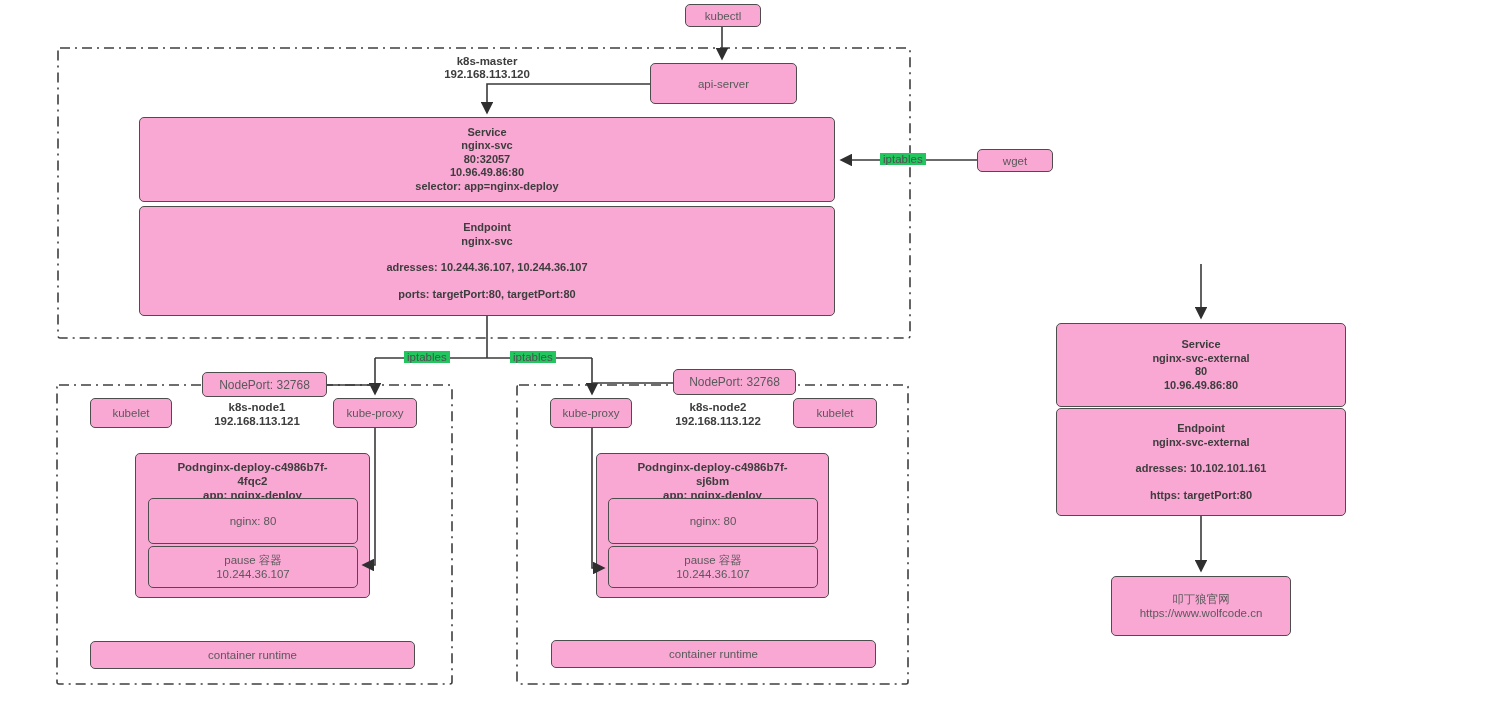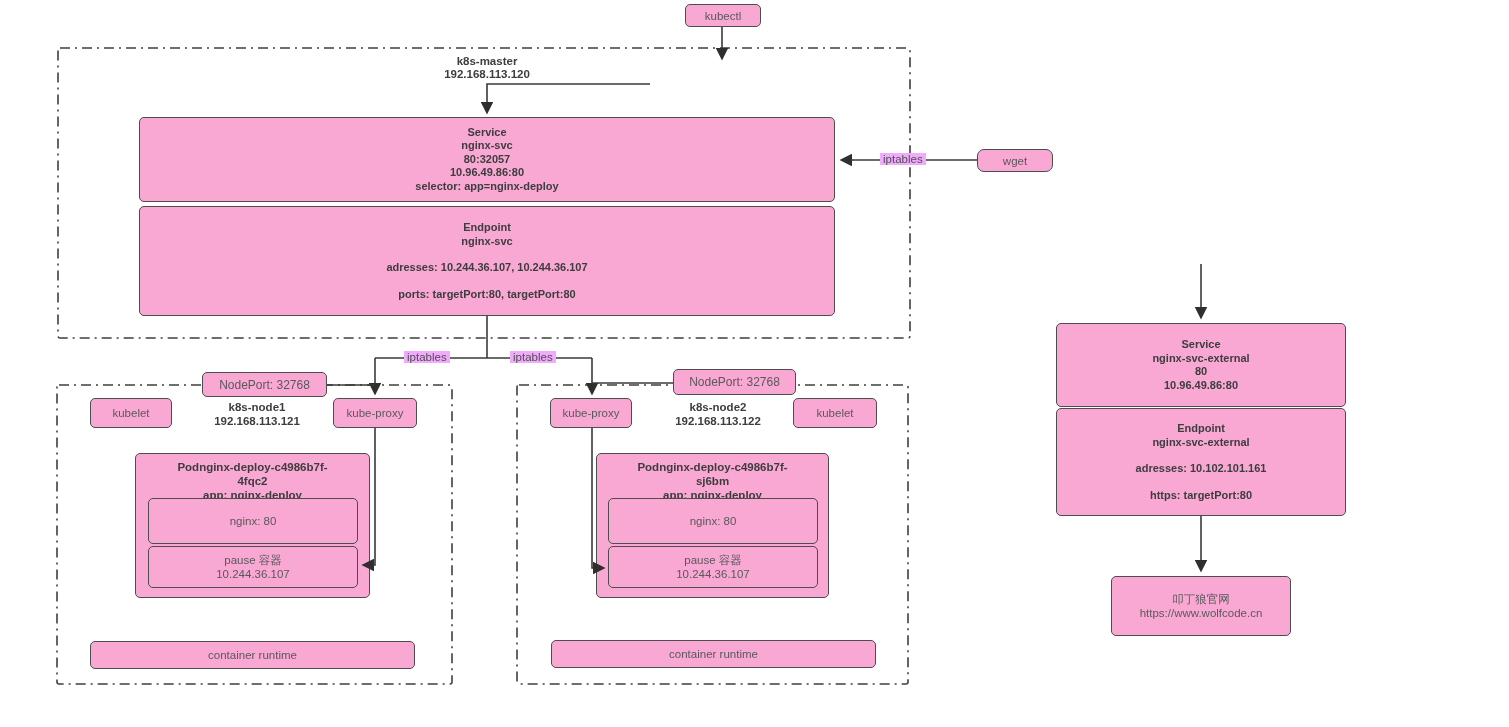--- a/index.html
+++ b/index.html
@@ -29,21 +29,21 @@
     color: #4f4f4f;
     font-size: 11.5px;
     line-height: 14px;
   }
   .node-box.plain { color: #595959; }
   .bold { font-weight: bold; color: #3d3d3d; }
 
   
   .kubectl      { left: 685px; top: 4px;   width: 76px;  height: 23px; }
   .api-server   { left: 650px; top: 63px;  width: 147px; height: 41px; }
-  .wget         { left: 977px; top: 149px; width: 76px;  height: 23px; border-radius: 7px; }
+  .wget         { left: 977px; top: 149px; width: 76px;  height: 23px; }
   .svc-master   { left: 139px; top: 117px; width: 696px; height: 85px; }
   .ep-master    { left: 139px; top: 206px; width: 696px; height: 110px; }
   .nodeport1    { left: 202px; top: 372px; width: 125px; height: 25px; font-size: 12px; }
   .kubelet1     { left: 90px;  top: 398px; width: 82px;  height: 30px; }
   .kubeproxy1   { left: 333px; top: 398px; width: 84px;  height: 30px; }
   .pod1         { left: 135px; top: 453px; width: 235px; height: 145px; justify-content: flex-start; padding-top: 6px; }
   .nginx1       { left: 148px; top: 498px; width: 210px; height: 46px; }
   .pause1       { left: 148px; top: 546px; width: 210px; height: 42px; }
   .runtime1     { left: 90px;  top: 641px; width: 325px; height: 28px; }
   .nodeport2    { left: 673px; top: 369px; width: 123px; height: 26px; font-size: 12px; }
@@ -68,21 +68,21 @@
     text-align: center;
     font-size: 11.5px;
     line-height: 13px;
   }
   .master-label { left: 407px; top: 55px;  width: 160px; font-weight: bold; color: #3d3d3d; }
   .node1-label  { left: 177px; top: 400px; width: 160px; font-weight: bold; color: #3d3d3d; line-height: 14px; }
   .node2-label  { left: 638px; top: 400px; width: 160px; font-weight: bold; color: #3d3d3d; line-height: 14px; }
 
   .on-line {
     position: absolute;
-    background: #f0abfc;
+    background: #22c55e;
     color: #4f4f4f;
     font-size: 11.5px;
     padding: 0 3px;
     text-align: center;
   }
   .ipt-wget  { left: 880px; top: 153px; }
   .ipt-left  { left: 404px; top: 351px; }
   .ipt-right { left: 510px; top: 351px; }
 </style>
 </head>
@@ -93,20 +93,23 @@
   <rect x="57" y="385" width="395" height="299" fill="none" stroke="#3f3f3f" stroke-width="1.6" stroke-dasharray="10 5 2 5" rx="2"></rect>
   <rect x="517" y="385" width="391" height="299" fill="none" stroke="#3f3f3f" stroke-width="1.6" stroke-dasharray="10 5 2 5" rx="2"></rect>
 </svg>
 
 <div class="layer boxes">
 
   <div class="node-box plain kubectl">
     <span>kubectl</span>
   </div>
 
+  <div class="node-box plain api-server">
+    <span>api-server</span>
+  </div>
 
   <div class="node-box plain wget">
     <span>wget</span>
   </div>
 
   <div class="free-label master-label">
     <div>k8s-master</div>
     <div>192.168.113.120</div>
   </div>
 

